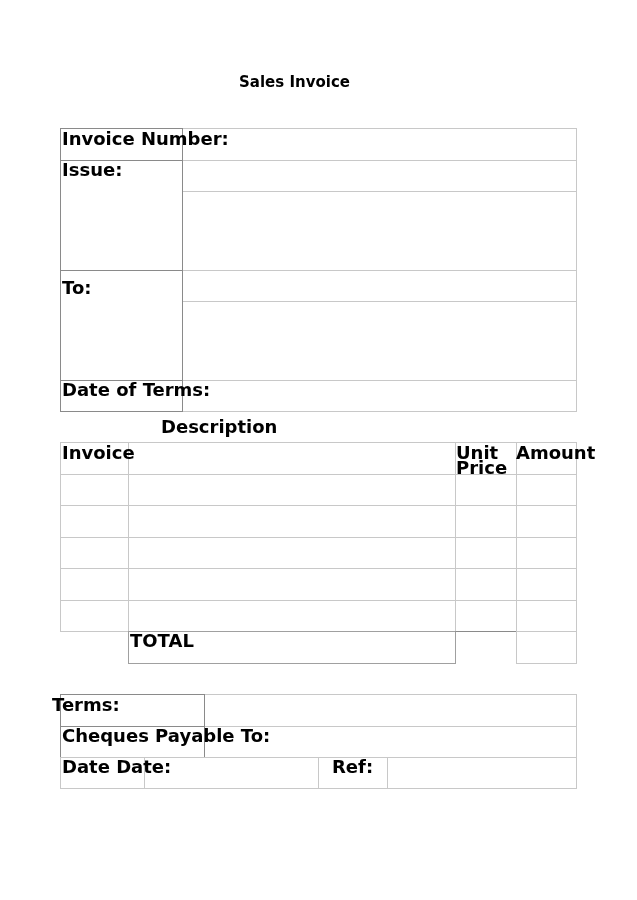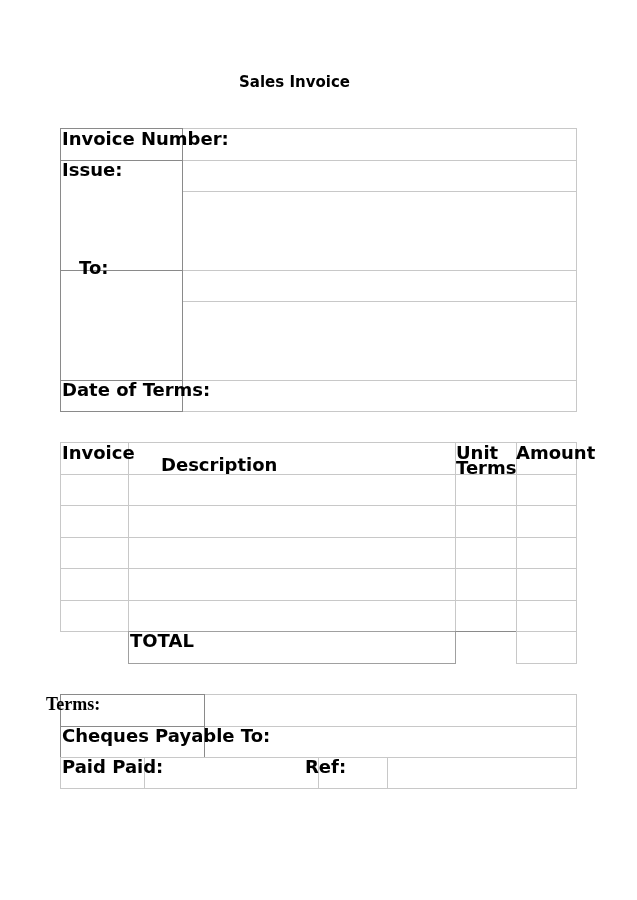--- a/index.html
+++ b/index.html
@@ -24,34 +24,34 @@
   <div class="cell" style="left:182px;top:301px;width:395px;height:80px;"></div>
   <div class="cell" style="left:182px;top:380px;width:395px;height:32px;"></div>
 
   <div class="lbl" style="left:60px;top:128px;width:123px;height:33px;"></div>
   <div class="lbl" style="left:60px;top:160px;width:123px;height:111px;"></div>
   <div class="lbl" style="left:60px;top:270px;width:123px;height:111px;"></div>
   <div class="lbl" style="left:60px;top:380px;width:123px;height:32px;"></div>
 
   <div class="t" style="left:62px;top:131px;">Invoice Number:</div>
   <div class="t" style="left:62px;top:162px;">Issue:</div>
-  <div class="t" style="left:62px;top:260px;padding-left:17px;">To:</div>
+  <div class="t" style="left:62px;top:280px;">To:</div>
   <div class="t" style="left:62px;top:382px;">Date of Terms:</div>
 </div>
 
 <div>
 
   <div class="cell" style="left:60px;top:442px;width:69px;height:33px;"></div>
   <div class="cell" style="left:128px;top:442px;width:328px;height:33px;"></div>
   <div class="cell" style="left:455px;top:442px;width:62px;height:33px;"></div>
   <div class="cell" style="left:516px;top:442px;width:61px;height:33px;"></div>
   <div class="t" style="left:62px;top:445px;">Invoice</div>
-  <div class="t" style="left:130px;top:457px;padding-left:31px;">Description</div>
+  <div class="t" style="left:130px;top:419px;padding-left:31px;">Description</div>
   <div class="t" style="left:456px;top:445px;">Unit</div>
-  <div class="t" style="left:456px;top:460px;">Terms</div>
+  <div class="t" style="left:456px;top:460px;">Price</div>
   <div class="t" style="left:516px;top:445px;">Amount</div>
 
   <div>
     <div class="cell" style="left:60px;top:474px;width:69px;height:32px;"></div>
     <div class="cell" style="left:128px;top:474px;width:328px;height:32px;"></div>
     <div class="cell" style="left:455px;top:474px;width:62px;height:32px;"></div>
     <div class="cell" style="left:516px;top:474px;width:61px;height:32px;"></div>
   </div>
   <div>
     <div class="cell" style="left:60px;top:505px;width:69px;height:33px;"></div>
@@ -90,17 +90,17 @@
   <div class="cell" style="left:204px;top:694px;width:373px;height:33px;"></div>
   <div class="cell" style="left:204px;top:726px;width:373px;height:32px;"></div>
   <div class="lbl" style="left:60px;top:694px;width:145px;height:33px;"></div>
   <div class="lbl" style="left:60px;top:726px;width:145px;height:32px;"></div>
 
   <div class="cell" style="left:60px;top:757px;width:85px;height:32px;"></div>
   <div class="cell" style="left:144px;top:757px;width:175px;height:32px;"></div>
   <div class="cell" style="left:318px;top:757px;width:70px;height:32px;"></div>
   <div class="cell" style="left:387px;top:757px;width:190px;height:32px;"></div>
 
-  <div class="t" style="left:46px;top:697px;font-family:Liberation Serif, serif;">Terms:</div>
+  <div class="t" style="left:52px;top:697px;">Terms:</div>
   <div class="t" style="left:62px;top:728px;">Cheques Payable To:</div>
-  <div class="t" style="left:62px;top:759px;">Paid Paid:</div>
-  <div class="t" style="left:305px;top:759px;">Ref:</div>
+  <div class="t" style="left:62px;top:759px;">Date Date:</div>
+  <div class="t" style="left:332px;top:759px;">Ref:</div>
 </div>
 
 </body></html>

